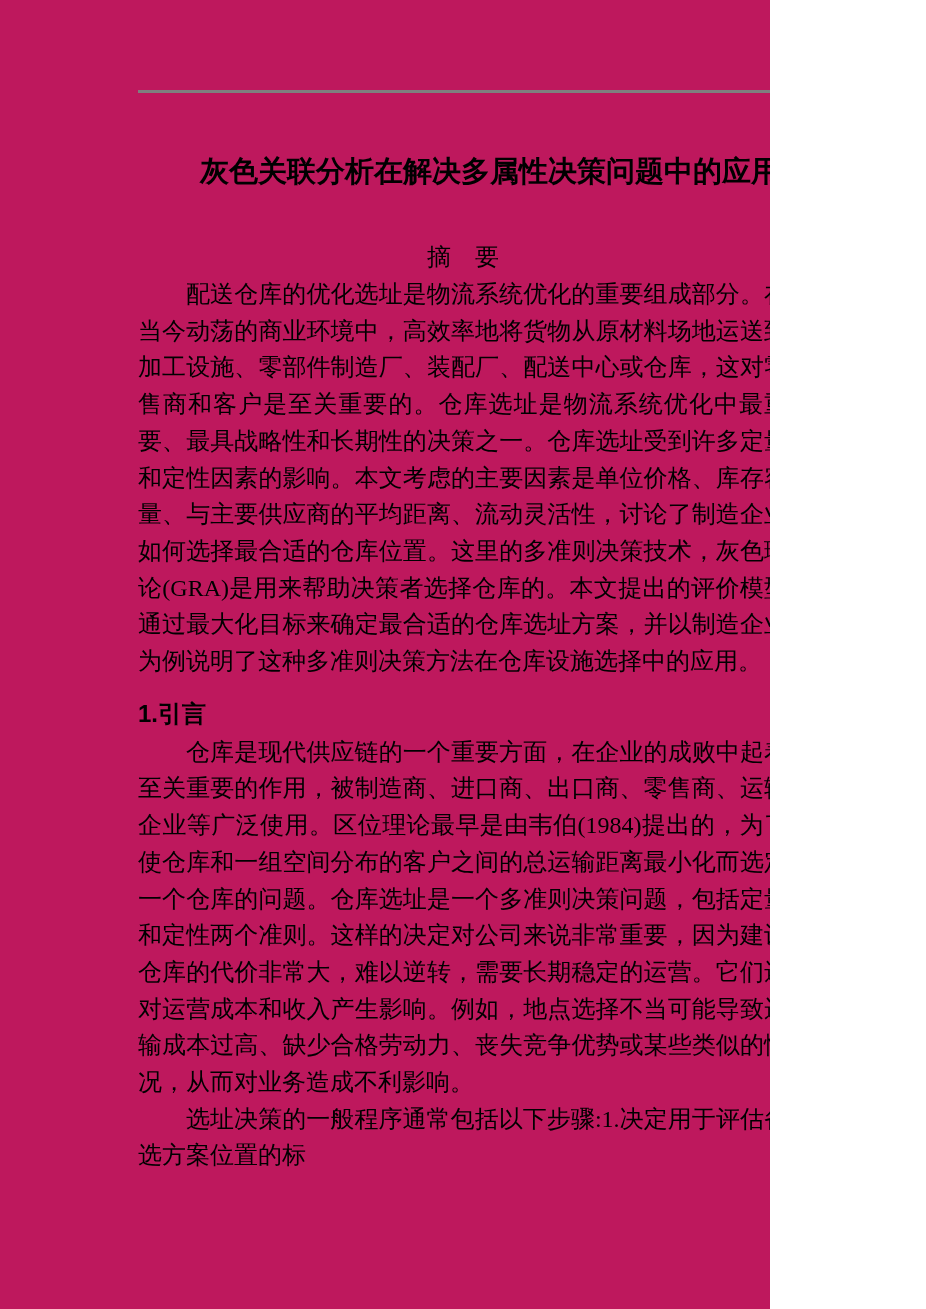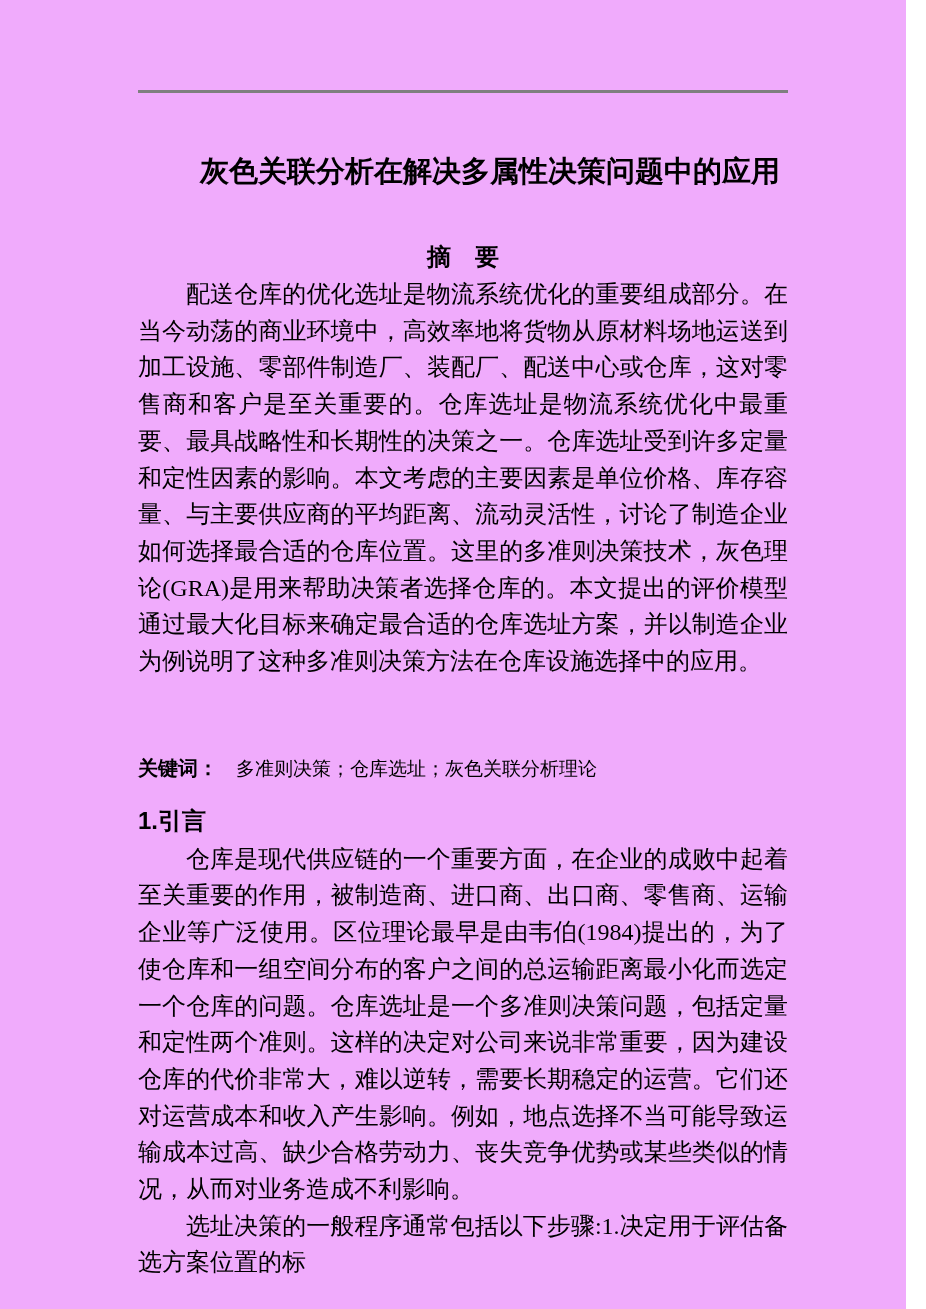--- a/index.html
+++ b/index.html
@@ -2,23 +2,23 @@
 <html><head>
 <meta charset="utf-8">
 <style>
   html, body {
     margin: 0;
     padding: 0;
     background: #ffffff;
   }
   .page {
     position: relative;
-    width: 906px;
+    width: 770px;
     height: 1309px;
-    background: #f0abfc;
+    background: #be185d;
     color: #000000;
     font-family: "Liberation Serif", "DejaVu Serif", serif;
     overflow: hidden;
   }
   .header-rule {
     position: absolute;
     left: 138px;
     top: 90px;
     width: 650px;
     height: 3px;
@@ -37,21 +37,21 @@
     font-weight: bold;
     font-size: 29px;
     line-height: 48px;
     text-align: center;
   }
   .title .line1 { display: block; text-indent: 54px; }
   .title .line2 { display: block; }
   .abstract-heading {
     margin: 43px 0 0 0;
     font-family: "Liberation Sans", "DejaVu Sans", sans-serif;
-    font-weight: bold;
+    font-weight: normal;
     font-size: 24px;
     line-height: 38px;
     text-align: center;
   }
   p.body-para {
     margin: 0;
     font-size: 24px;
     line-height: 36.7px;
     text-align: justify;
     text-align-last: left;
@@ -90,23 +90,20 @@
   <div class="content">
 
     <h1 class="title">
       <span class="line1">灰色关联分析在解决多属性决策问题中的应用</span>
     </h1>
 
     <h2 class="abstract-heading">摘　要</h2>
 
     <p class="body-para abstract-para">配送仓库的优化选址是物流系统优化的重要组成部分。在当今动荡的商业环境中，高效率地将货物从原材料场地运送到加工设施、零部件制造厂、装配厂、配送中心或仓库，这对零售商和客户是至关重要的。仓库选址是物流系统优化中最重要、最具战略性和长期性的决策之一。仓库选址受到许多定量和定性因素的影响。本文考虑的主要因素是单位价格、库存容量、与主要供应商的平均距离、流动灵活性，讨论了制造企业如何选择最合适的仓库位置。这里的多准则决策技术，灰色理论(GRA)是用来帮助决策者选择仓库的。本文提出的评价模型通过最大化目标来确定最合适的仓库选址方案，并以制造企业为例说明了这种多准则决策方法在仓库设施选择中的应用。</p>
 
-    <p class="keywords">
-      <span class="kw-label">关键词：</span><span class="kw-text">多准则决策；仓库选址；灰色关联分析理论</span>
-    </p>
 
     <h2 class="intro-heading">1.引言</h2>
 
     <p class="body-para intro-p1">仓库是现代供应链的一个重要方面，在企业的成败中起着至关重要的作用，被制造商、进口商、出口商、零售商、运输企业等广泛使用。区位理论最早是由韦伯(1984)提出的，为了使仓库和一组空间分布的客户之间的总运输距离最小化而选定一个仓库的问题。仓库选址是一个多准则决策问题，包括定量和定性两个准则。这样的决定对公司来说非常重要，因为建设仓库的代价非常大，难以逆转，需要长期稳定的运营。它们还对运营成本和收入产生影响。例如，地点选择不当可能导致运输成本过高、缺少合格劳动力、丧失竞争优势或某些类似的情况，从而对业务造成不利影响。</p>
 
     <p class="body-para intro-p2">选址决策的一般程序通常包括以下步骤:1.决定用于评估备选方案位置的标</p>
 
   </div>
 
 </div>

